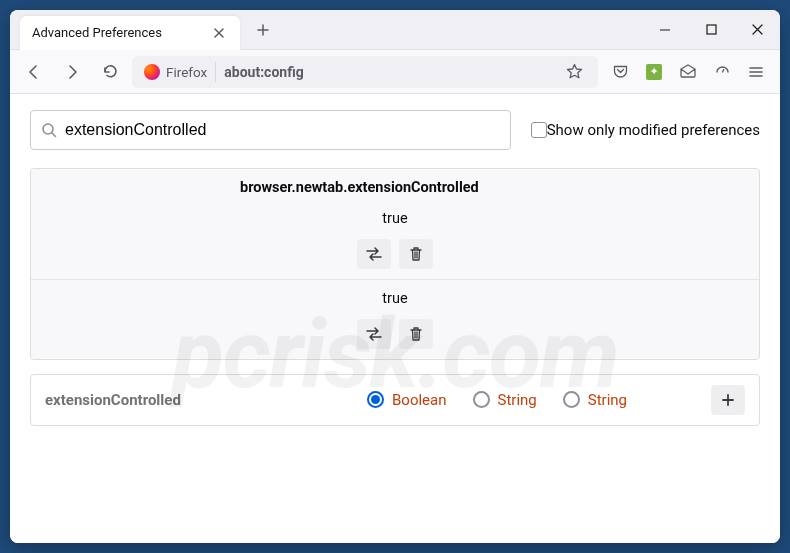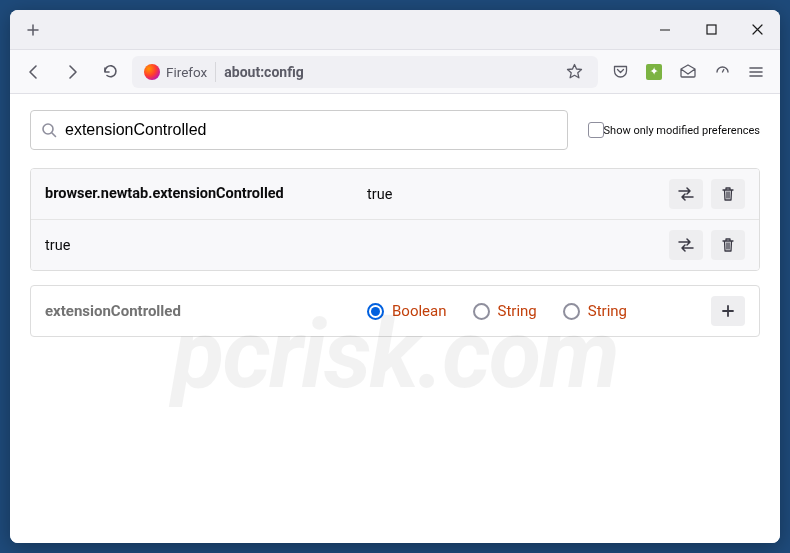--- a/index.html
+++ b/index.html
@@ -141,21 +141,21 @@
     gap: 8px;
   }
   .search-box input {
     border:none; outline:none;
     font-size: 16px;
     flex:1;
     background:transparent;
   }
   .checkbox-wrap {
     display:flex; align-items:center; 
-    font-size: 11px;
+    font-size: 15px;
     color:#0c0c0d;
     justify-content:center;
   }
   .chk {
     width:16px; height:16px;
     border:1.5px solid #8f8f9d;
     border-radius:3px;
   }
   
   .prefs-block {
@@ -164,20 +164,21 @@
     overflow:hidden;
   }
   .pref-row {
     display:flex;
     align-items:center;
     padding: 10px 14px;
     gap: 12px;
     font-size: 14.5px;
     border-bottom: 1px solid #e5e5e5;
     background:#f8f8fa;
+    flex-direction:column;
   }
   .pref-row:last-child { border-bottom:none; }
   .pref-name {
     font-weight:700;
     color:#0c0c0d;
     width: 310px;
     overflow-wrap: break-word;
     line-height:1.3;
   }
   .pref-value {
@@ -235,20 +236,28 @@
     letter-spacing:-2px;
   }
   svg { display:block; }
 </style>
 </head>
 <body>
 
 <div class="window">
 
   <div class="titlebar">
+    <div class="tab">
+      <span class="tab-title">Advanced Preferences</span>
+      <span class="tab-close">
+        <svg width="12" height="12" viewBox="0 0 12 12">
+            <path d="M2 2 L10 10 M10 2 L2 10" stroke="currentColor" stroke-width="1.5" fill="none" stroke-linecap="round"></path>
+          </svg>
+      </span>
+    </div>
     <div class="newtab-btn">
       <svg width="14" height="14" viewBox="0 0 14 14">
           <path d="M7 2 V12 M2 7 H12" stroke="currentColor" stroke-width="1.5" stroke-linecap="round"></path>
         </svg>
     </div>
     <div class="win-controls">
       <div class="win-btn">
         <svg width="12" height="12" viewBox="0 0 12 12">
             <path d="M1 6 H11" stroke="currentColor" stroke-width="1.2"></path>
           </svg>

